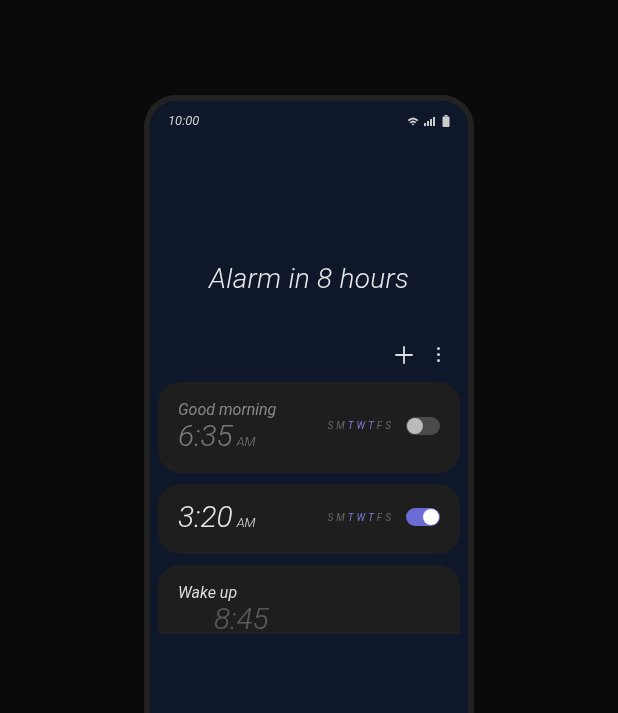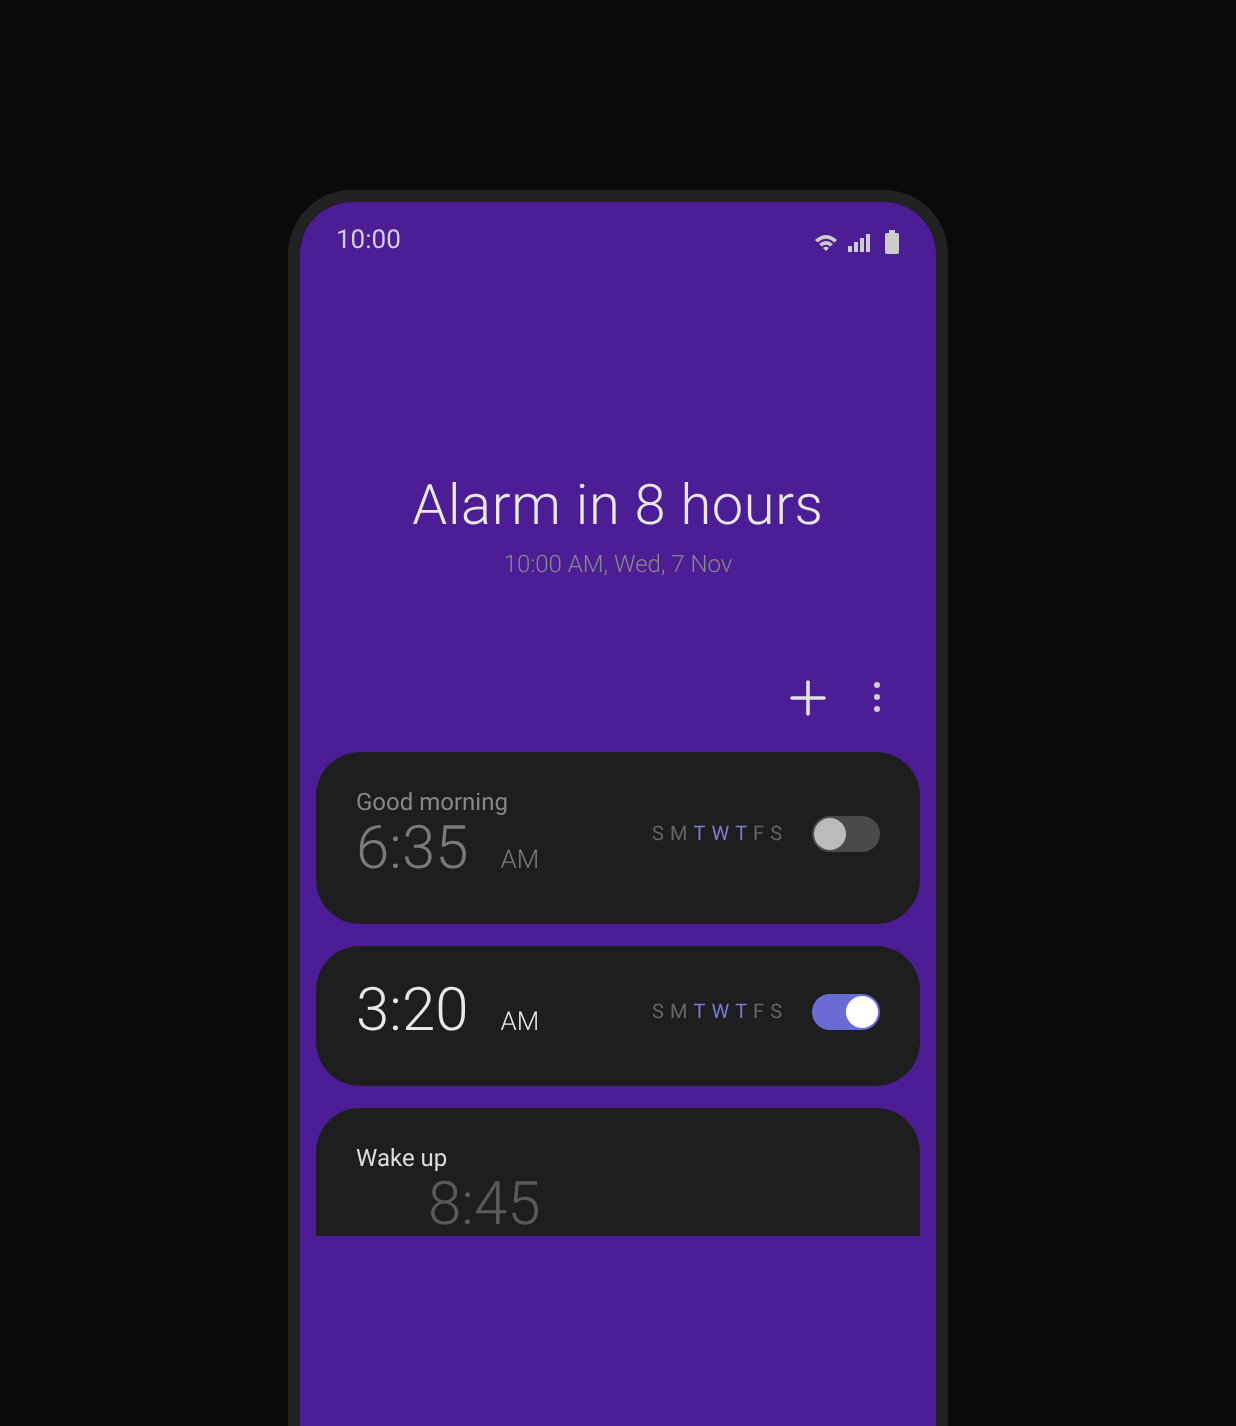--- a/index.html
+++ b/index.html
@@ -26,22 +26,23 @@
       border-radius: 32px 32px 0 0;
       border: 6px solid #222;
       border-bottom: none;
       overflow: hidden;
       position: relative;
     }
     
     .screen {
       width: 100%;
       height: 100%;
-      background: #4c1d95;
+      background: #0f172a;
       padding: 0;
+      font-style: italic;
     }
     
     .status-bar {
       display: flex;
       justify-content: space-between;
       align-items: center;
       padding: 12px 18px 8px;
       color: #d0d0d0;
       font-size: 13px;
     }
@@ -55,20 +56,21 @@
     .header-section {
       text-align: center;
       padding: 100px 20px 30px;
     }
     
     .header-title {
       color: #e8e8e8;
       font-size: 28px;
       font-weight: 300;
       letter-spacing: 0.3px;
+      margin-top: 26px;
     }
     
     .header-subtitle {
       color: #888;
       font-size: 12px;
       margin-top: 6px;
       font-weight: 300;
     }
     
     .action-bar {
@@ -119,28 +121,28 @@
       align-items: center;
     }
     
     .alarm-left {
       display: flex;
       flex-direction: column;
     }
     
     .alarm-label {
       color: #888;
-      font-size: 12px;
+      font-size: 16px;
       margin-bottom: 2px;
     }
     
     .alarm-time {
       display: flex;
       align-items: baseline;
-      gap: 16px;
+      gap: 4px;
     }
     
     .time-large {
       font-size: 30px;
       font-weight: 300;
       line-height: 1;
     }
     
     .time-period {
       font-size: 13px;
@@ -245,21 +247,20 @@
         </svg>
         <svg width="8" height="12" viewBox="0 0 8 12">
           <rect x="2.5" y="0" width="3" height="1.5" fill="#ccc"></rect>
           <rect x="0.5" y="1.5" width="7" height="10.5" rx="1" fill="#ccc"></rect>
         </svg>
       </div>
     </div>
 
     <div class="header-section">
       <div class="header-title">Alarm in 8 hours</div>
-      <div class="header-subtitle">10:00 AM, Wed, 7 Nov</div>
     </div>
 
     <div class="action-bar">
       <div class="plus-icon">
         <svg width="18" height="18" viewBox="0 0 18 18">
             <path d="M9 1 V17 M1 9 H17" stroke="#e0e0e0" stroke-width="1.8" stroke-linecap="round"></path>
           </svg>
       </div>
       <div class="more-icon">
         <span></span>

